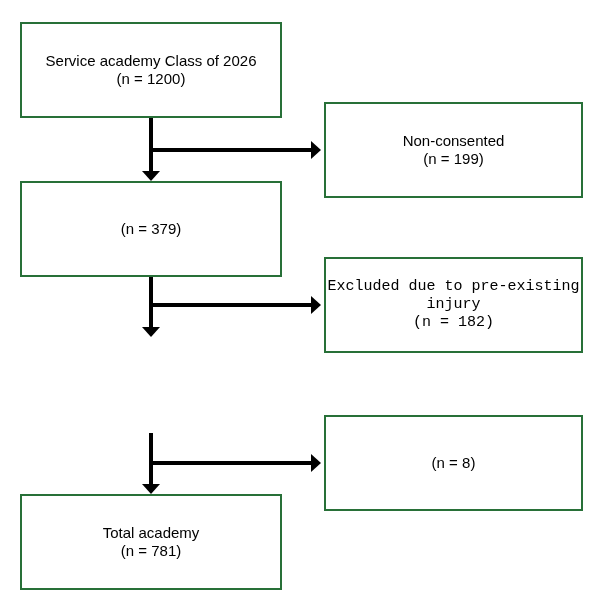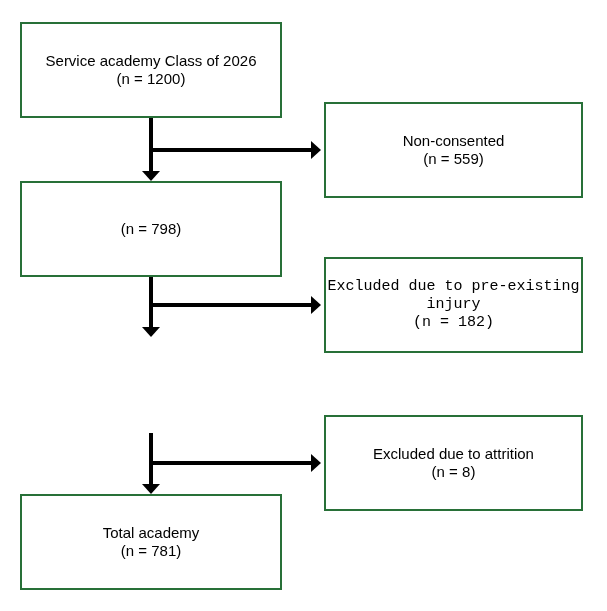--- a/index.html
+++ b/index.html
@@ -92,41 +92,40 @@
 <body>
 
 <div class="canvas">
 
   <div class="box main-box mb0">
     <div>Service academy Class of 2026</div>
     <div>(n = 1200)</div>
   </div>
 
   <div class="box main-box mb1">
-    <div>(n = 798)</div>
+    <div>(n = 379)</div>
   </div>
 
 
   <div class="box main-box mb3">
     <div>Total academy</div>
     <div>(n = 781)</div>
   </div>
 
   <div class="box side-box sb0">
     <div>Non-consented</div>
-    <div>(n = 559)</div>
+    <div>(n = 199)</div>
   </div>
 
   <div class="box side-box sb1">
     <div>Excluded due to pre-existing injury</div>
     <div>(n = 182)</div>
   </div>
 
   <div class="box side-box sb2">
-    <div>Excluded due to attrition</div>
     <div>(n = 8)</div>
   </div>
 
   <div class="vline v1"></div>
   <div class="hline h1"></div>
   <div class="arrow-down ad1"></div>
   <div class="arrow-right ar1"></div>
 
   <div class="vline v2"></div>
   <div class="hline h2"></div>

